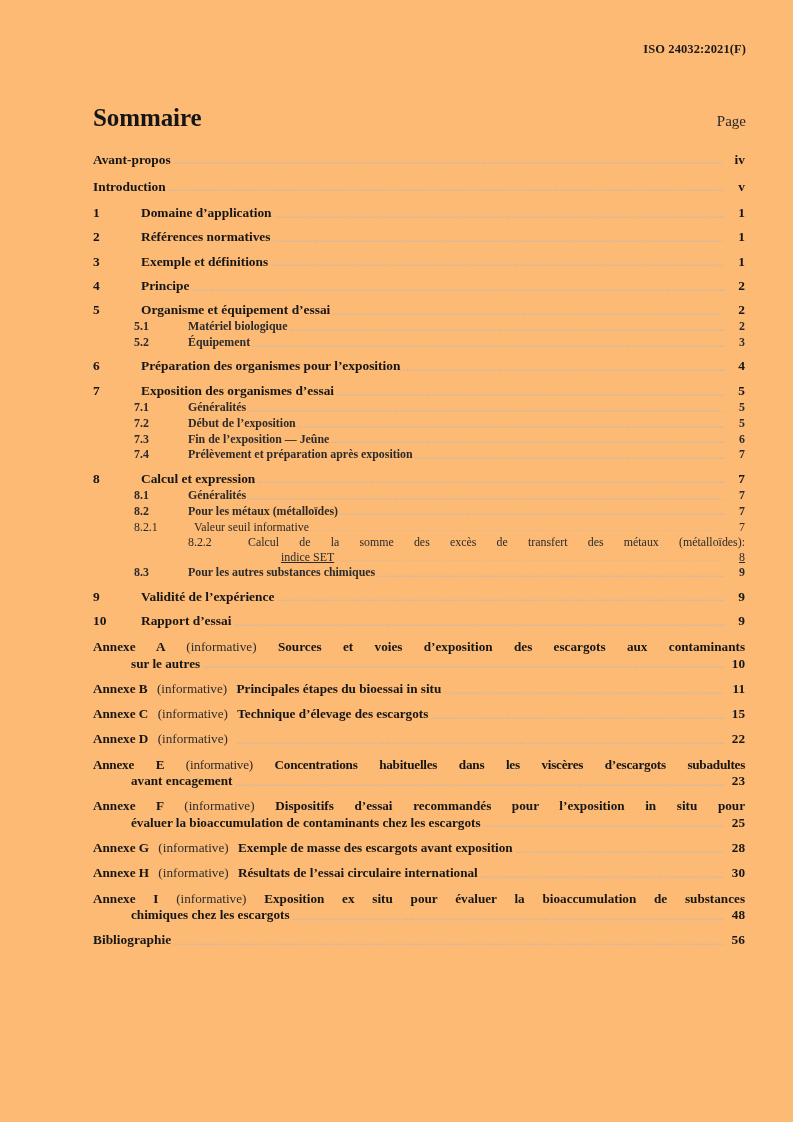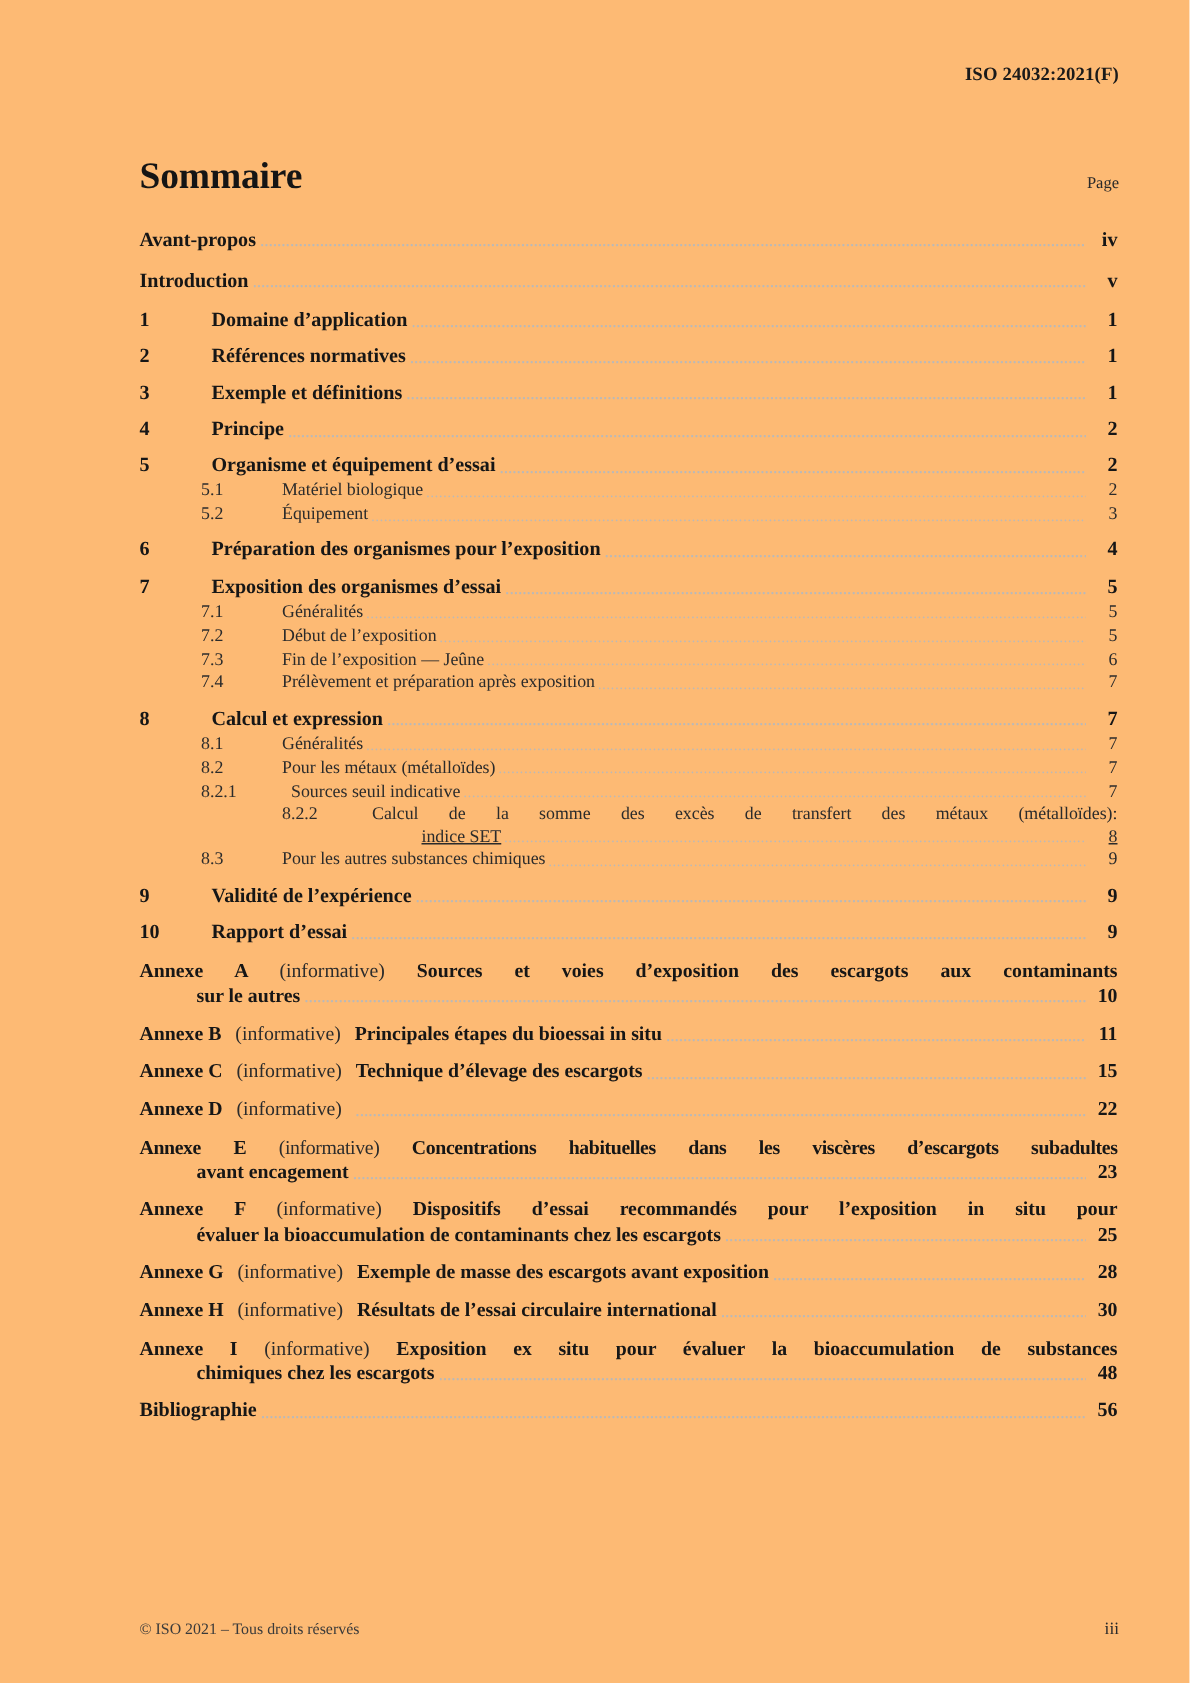--- a/index.html
+++ b/index.html
@@ -40,21 +40,21 @@
     align-items: baseline;
     justify-content: space-between;
   }
   .toc-title {
     font-size: 25px;
     font-weight: bold;
     letter-spacing: -0.1px;
     color: #151515;
   }
   .page-word {
-    font-size: 11px;
+    font-size: 15px;
     font-weight: normal;
     color: #2a2a2a;
   }
 
   
   .toc {
     position: absolute;
     top: 152px;
     left: 93px;
     width: 652px;
@@ -121,21 +121,21 @@
     color: #161616;
     margin-bottom: 9px;
     line-height: 1.14;
   }
   .lvl-1 .num { width: 48px; }
   .lvl-1 .label { padding-right: 3px; }
 
   
   .lvl-2 {
     font-size: 11.9px;
-    font-weight: normal;
+    font-weight: bold;
     color: #2b2b2b;
     margin-bottom: 1.5px;
     line-height: 1.2;
     align-items: center;
   }
   .lvl-2 .num { width: 54px; margin-left: 41px; }
   .lvl-2 .label { padding-right: 2px; }
   .lvl-2 .pg { font-size: 11.9px; }
 
   
@@ -342,21 +342,21 @@
       <span class="pg">7</span>
     </div>
     <div class="entry lvl-2">
       <span class="num">8.2</span>
       <span class="label">Pour les métaux (métalloïdes)</span>
       <span class="leader"></span>
       <span class="pg">7</span>
     </div>
     <div class="entry lvl-3">
       <span class="num">8.2.1</span>
-      <span class="label">Sources seuil indicative</span>
+      <span class="label">Valeur seuil informative</span>
       <span class="leader"></span>
       <span class="pg">7</span>
     </div>
 
     <div class="lvl-3 wrap" style="position:relative;">
       <span class="w-first">
         <span class="w-num">8.2.2</span><span>Calcul de la somme des excès de transfert des métaux (métalloïdes):</span>
       </span>
       <span class="w-second">
         <span class="label">indice SET</span>
@@ -471,18 +471,14 @@
     </div>
 
     <div class="entry lvl-front" style="margin-bottom:18px;">
       <span class="label">Bibliographie</span>
       <span class="leader"></span>
       <span class="pg">56</span>
     </div>
 
   </div>
 
-  <div class="footer">
-    <span>© ISO 2021 – Tous droits réservés</span>
-    <span class="folio">iii</span>
-  </div>
 
 </div>
 
 </body></html>

